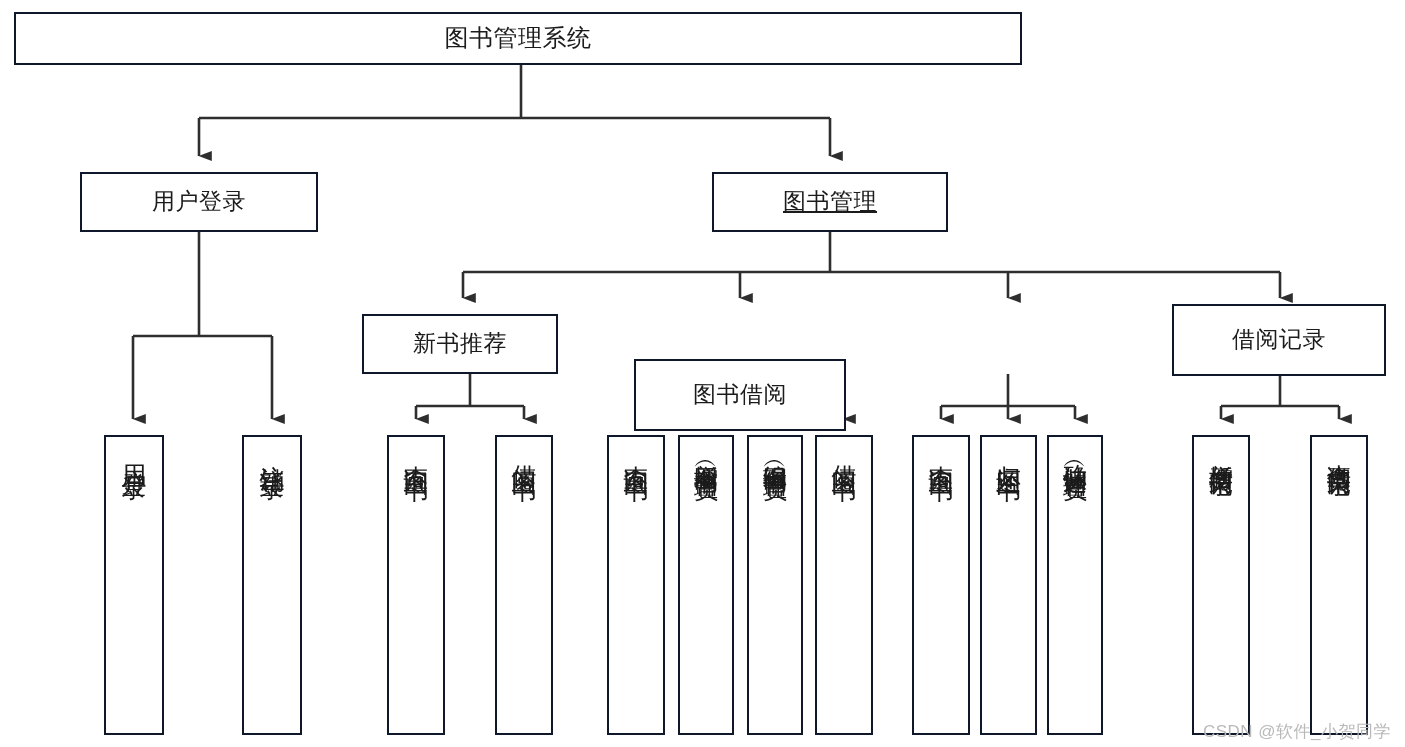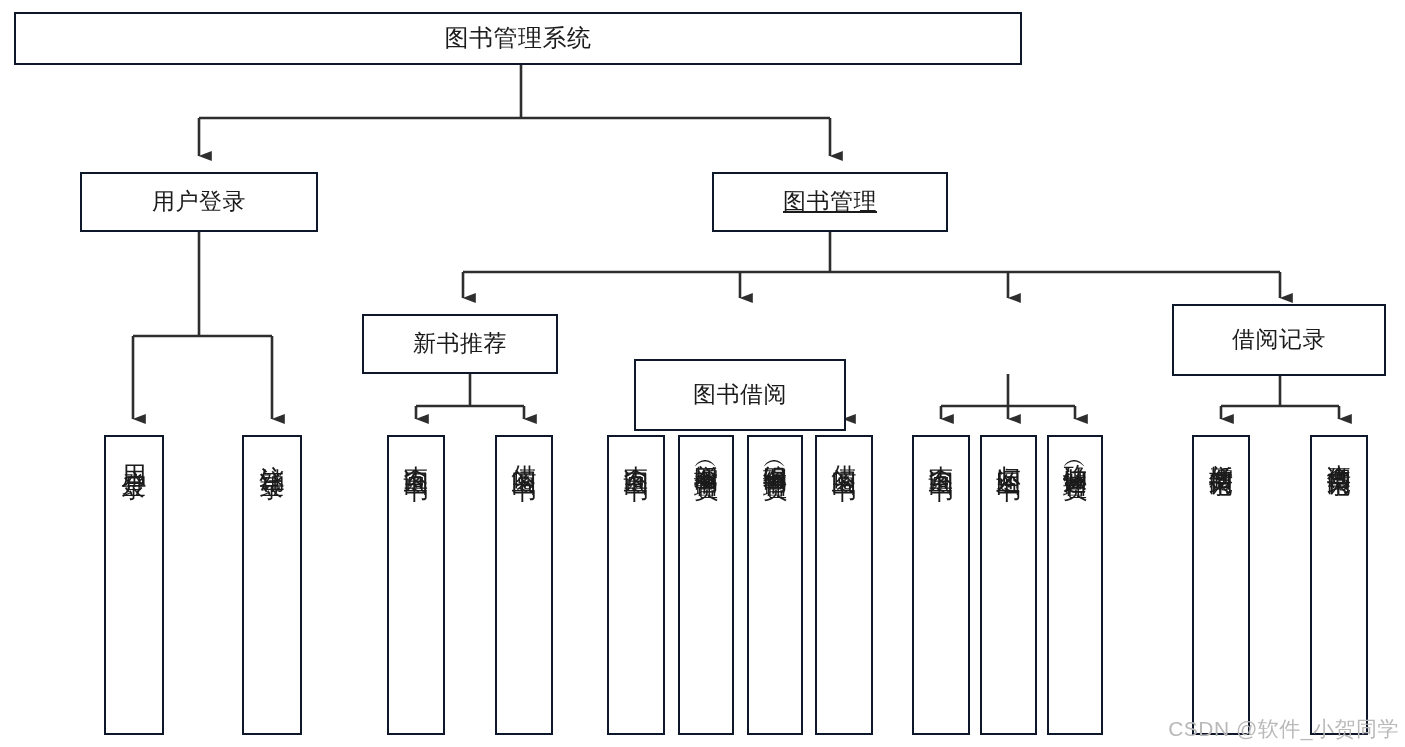--- a/index.html
+++ b/index.html
@@ -63,23 +63,23 @@
     line-height: 1.0;
     letter-spacing: 4px;
     white-space: nowrap;
   }
   .node.vert.tall .label {
     font-size: 24px;
     letter-spacing: 2px;
   }
   .watermark {
     position: absolute;
-    right: 6px;
+    right: 14px;
     bottom: 4px;
-    font-size: 21px;
+    font-size: 17px;
     color: #b9b9b9;
     letter-spacing: 0.5px;
     z-index: 5;
     white-space: nowrap;
   }
 </style>
 </head>
 <body>
 
 <div id="canvas">

